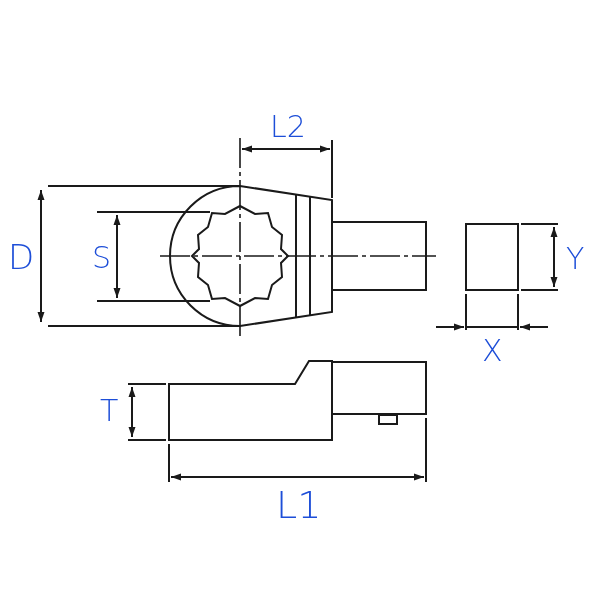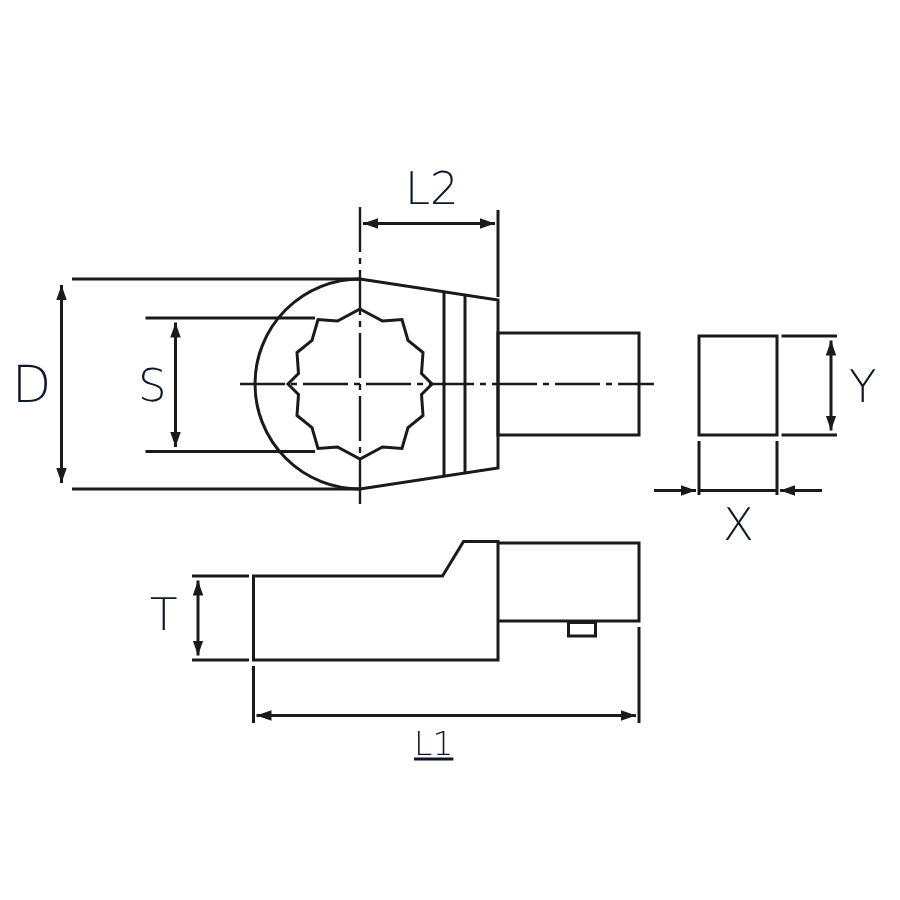--- a/index.html
+++ b/index.html
@@ -1,18 +1,18 @@
 <!DOCTYPE html>
 <html><head>
 <meta charset="utf-8">
 <style>
   html, body { margin:0; padding:0; background:#ffffff; }
   body { width:600px; height:600px; position:relative; overflow:hidden; font-family:"DejaVu Sans", sans-serif; }
   svg { position:absolute; left:0; top:0; }
-  .lbl { position:absolute; font-family:"DejaVu Sans", sans-serif; font-weight:300; font-size:30px; color:#0f172a; line-height:1; }
+  .lbl { position:absolute; font-family:"DejaVu Sans", sans-serif; font-weight:300; font-size:30px; color:#1d4ed8; line-height:1; }
 </style>
 </head>
 <body>
 
 <svg width="600" height="600" viewBox="0 0 600 600">
   <defs>
     <marker id="arr" viewBox="0 0 10 10" refX="10" refY="5" markerWidth="10" markerHeight="10" orient="auto-start-reverse" markerUnits="userSpaceOnUse">
       <path d="M0,1.5 L10,5 L0,8.5 z" fill="#1a1a1a"></path>
     </marker>
   </defs>
@@ -72,13 +72,13 @@
     </g>
   </g>
 </svg>
 
 <div class="lbl" style="left:8px;top:240px;font-size:34px;">D</div>
 <div class="lbl" style="left:92px;top:243px;font-size:30px;">S</div>
 <div class="lbl" style="left:270px;top:112px;font-size:30px;">L2</div>
 <div class="lbl" style="left:566px;top:244px;font-size:30px;">Y</div>
 <div class="lbl" style="left:482px;top:336px;font-size:30px;">X</div>
 <div class="lbl" style="left:100px;top:396px;font-size:30px;">T</div>
-<div class="lbl" style="left:276px;top:486px;font-size:22px;text-decoration:underline;">L1</div>
+<div class="lbl" style="left:276px;top:486px;font-size:38px;">L1</div>
 
 </body></html>

